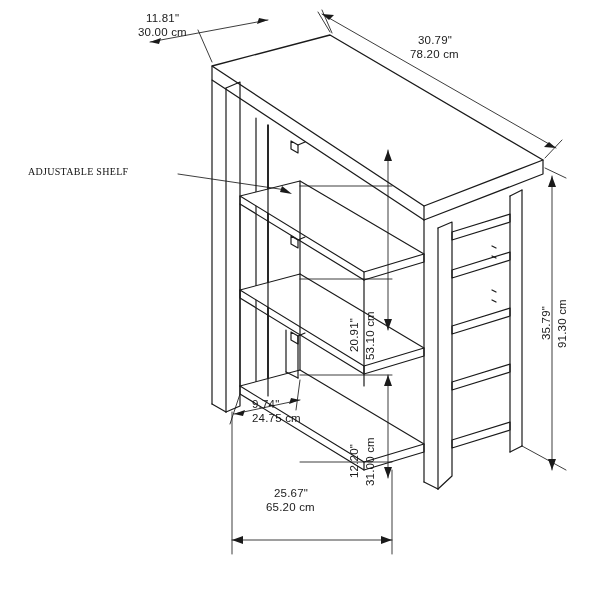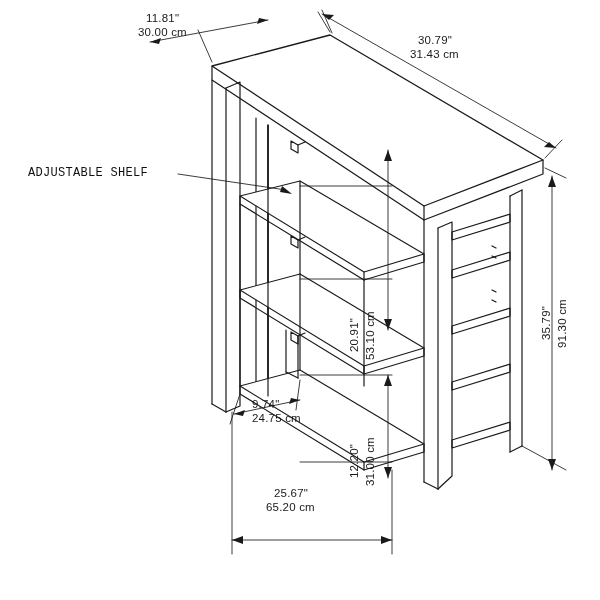--- a/index.html
+++ b/index.html
@@ -29,22 +29,22 @@
     color: #1a1a1a;
     letter-spacing: 0.2px;
     white-space: nowrap;
     line-height: 13px;
   }
   .dim-label.vert {
     transform-origin: left top;
   }
   .callout-label {
     position: absolute;
-    font-family: Liberation Mono, monospace;
-    font-size: 12px;
+    font-family: Liberation Serif, serif;
+    font-size: 10px;
     color: #111111;
     letter-spacing: 0.3px;
     white-space: nowrap;
   }
 </style>
 </head>
 <body>
 
 <div id="stage">
 
@@ -168,21 +168,21 @@
       </g>
     </g>
   </svg>
 
   <div class="callout-label" style="left:28px; top:166px;">ADJUSTABLE SHELF</div>
 
   <div class="dim-label" style="left:146px; top:12px;">11.81"</div>
   <div class="dim-label" style="left:138px; top:26px;text-align:right;">30.00 cm</div>
 
   <div class="dim-label" style="left:418px; top:34px;">30.79"</div>
-  <div class="dim-label" style="left:410px; top:48px;">31.43 cm</div>
+  <div class="dim-label" style="left:410px; top:48px;">78.20 cm</div>
 
   <div class="dim-label vert" style="left:540px; top:340px; transform: rotate(-90deg);">35.79"</div>
   <div class="dim-label vert" style="left:556px; top:348px; transform: rotate(-90deg);">91.30 cm</div>
 
   <div class="dim-label vert" style="left:348px; top:352px; transform: rotate(-90deg);">20.91"</div>
   <div class="dim-label vert" style="left:364px; top:360px; transform: rotate(-90deg);">53.10 cm</div>
 
   <div class="dim-label vert" style="left:348px; top:478px; transform: rotate(-90deg);">12.20"</div>
   <div class="dim-label vert" style="left:364px; top:486px; transform: rotate(-90deg);">31.00 cm</div>
 

